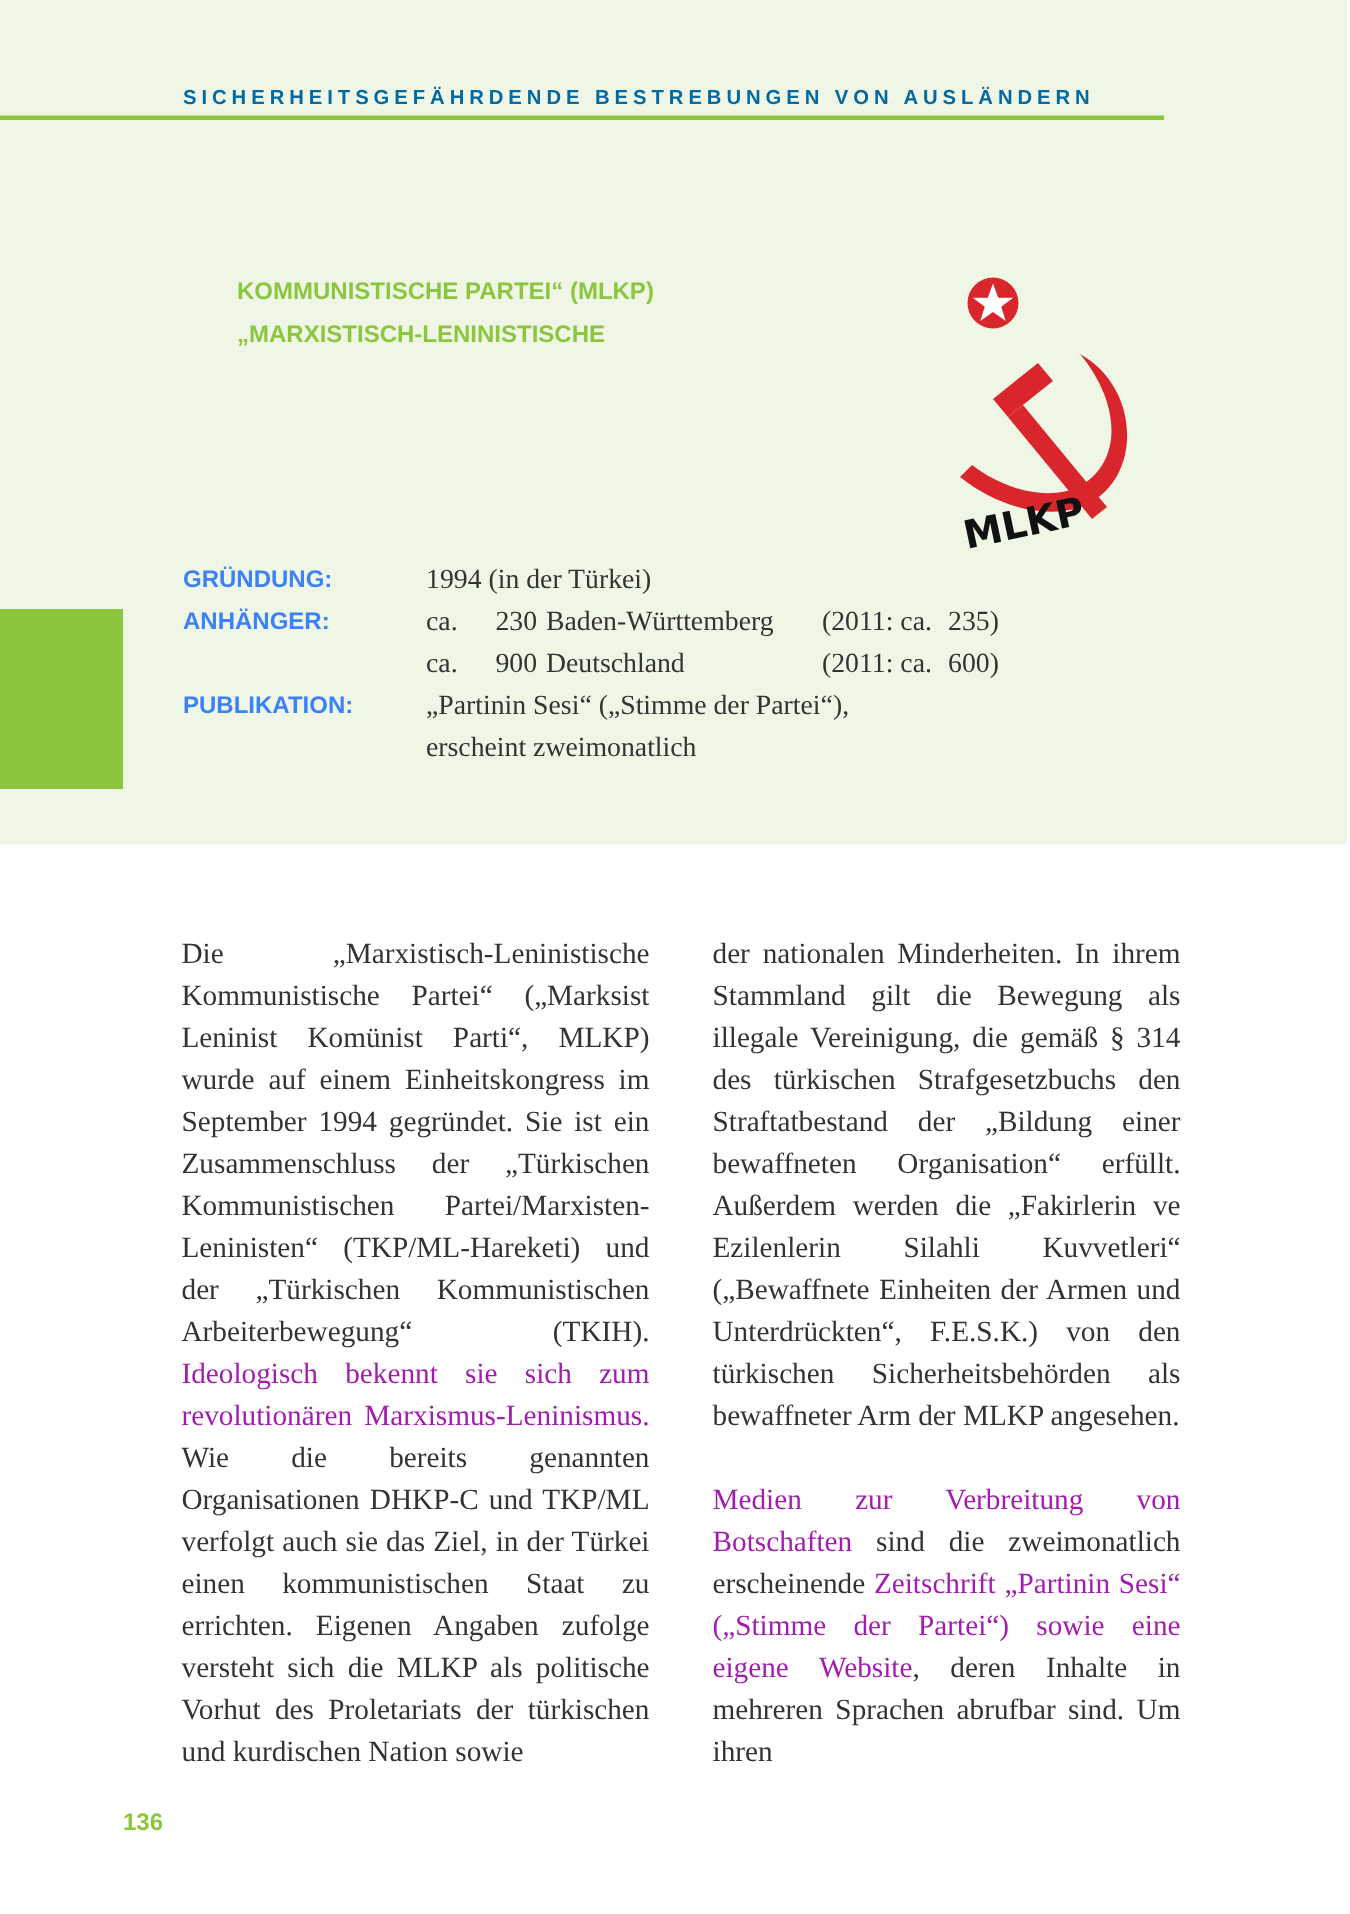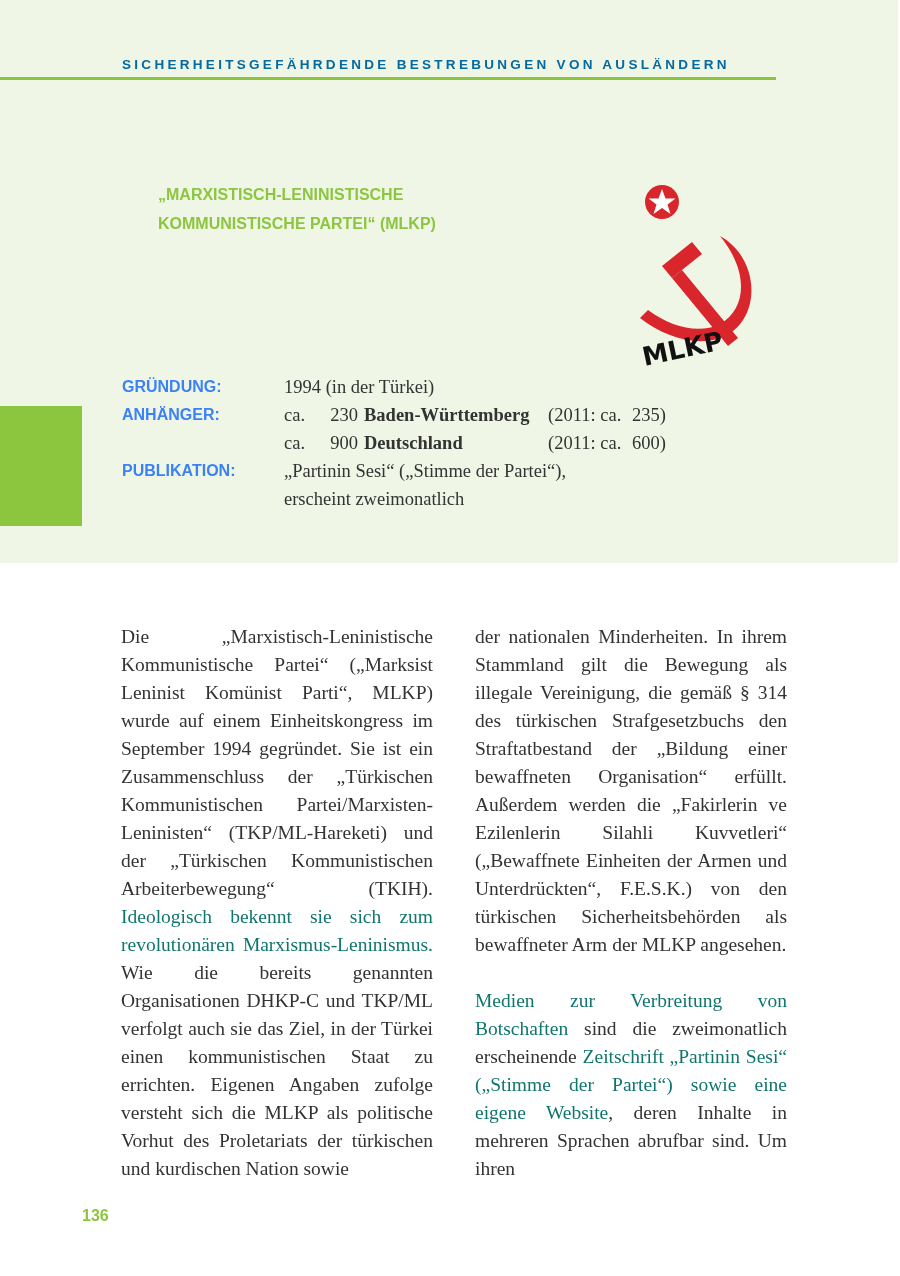--- a/index.html
+++ b/index.html
@@ -13,44 +13,44 @@
   .section-title { position:absolute; left:158px; top:180px; font-family:"Liberation Sans", sans-serif; font-weight:bold;
          font-size:16px; line-height:29px; color:#8cc63f; }
   .logo { position:absolute; left:620px; top:178px; width:160px; height:190px; }
   .info { position:absolute; left:122px; top:373px; font-size:18.5px; line-height:28px; color:#333; }
   .info-row { position:relative; height:28px; white-space:nowrap; }
   .info-label { position:absolute; left:0; top:0; font-family:"Liberation Sans", sans-serif; font-weight:bold;
          font-size:16px; color:#3b82f6; }
   .info-val { position:absolute; left:162px; top:0; }
   .ca { position:absolute; left:162px; }
   .num { position:absolute; width:50px; text-align:right; }
-  .place { position:absolute; left:242px;font-weight:bold; }
+  .place { position:absolute; left:242px; }
   .prev { position:absolute; left:426px; }
   .prevnum { position:absolute; left:510px; width:54px; text-align:left; }
   .col { position:absolute; top:623px; width:312px; font-size:19.5px; line-height:28px; text-align:justify; color:#333; }
   .col p { margin:0; }
   .col-left { left:121px; }
   .col-right { left:465px;margin-left:10px; }
-  .hl { color:#0f766e; }
+  .hl { color:#a21caf; }
   .para-gap { height:28px; }
   .page-num { position:absolute; left:66px; top:1207px; font-family:"Liberation Sans", sans-serif; font-weight:bold;
          font-size:16px; color:#8cc63f;margin-left:16px; }
 </style>
 </head>
 <body>
 
 <div class="panel"></div>
 
 <div class="running-head">SICHERHEITSGEFÄHRDENDE BESTREBUNGEN VON AUSLÄNDERN</div>
 <div class="rule"></div>
 <div class="side-tab"></div>
 
 <div class="section-title">
+  <div>KOMMUNISTISCHE PARTEI“ (MLKP)</div>
   <div>„MARXISTISCH-LENINISTISCHE</div>
-  <div>KOMMUNISTISCHE PARTEI“ (MLKP)</div>
 </div>
 
 <div class="logo">
   <svg width="160" height="190" viewBox="0 0 160 190">
 
     <circle cx="42" cy="24" r="17" fill="#d9262c"></circle>
     <polygon points="42,11 45.5,20.5 55.5,20.5 47.5,26.5 50.5,36 42,30 33.5,36 36.5,26.5 28.5,20.5 38.5,20.5" fill="#ffffff"></polygon>
 
     <path d="M100,58 C140,80 142,140 105,158 C80,170 45,160 20,140 L28,132 C52,150 80,156 100,146 C128,130 128,92 100,58 Z" fill="#d9262c"></path>
 

